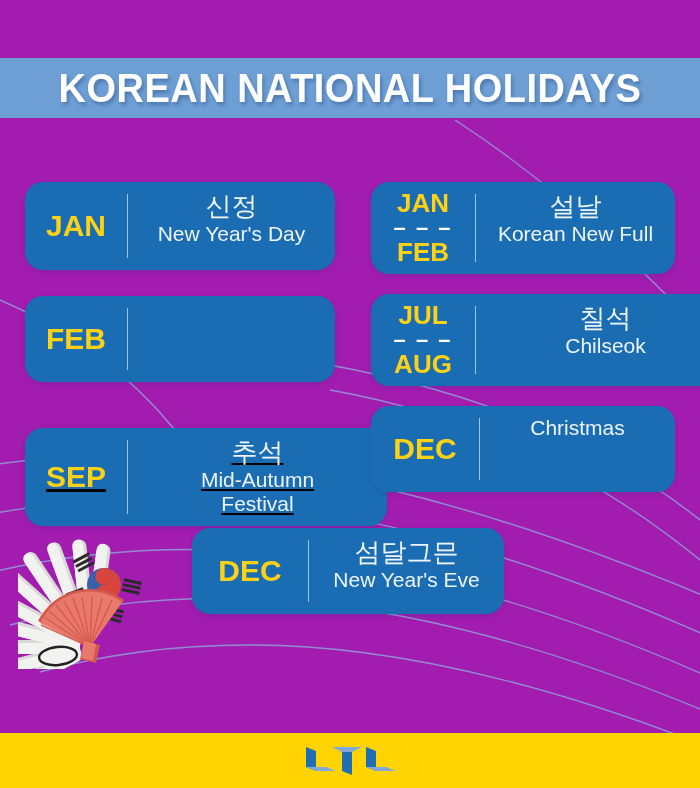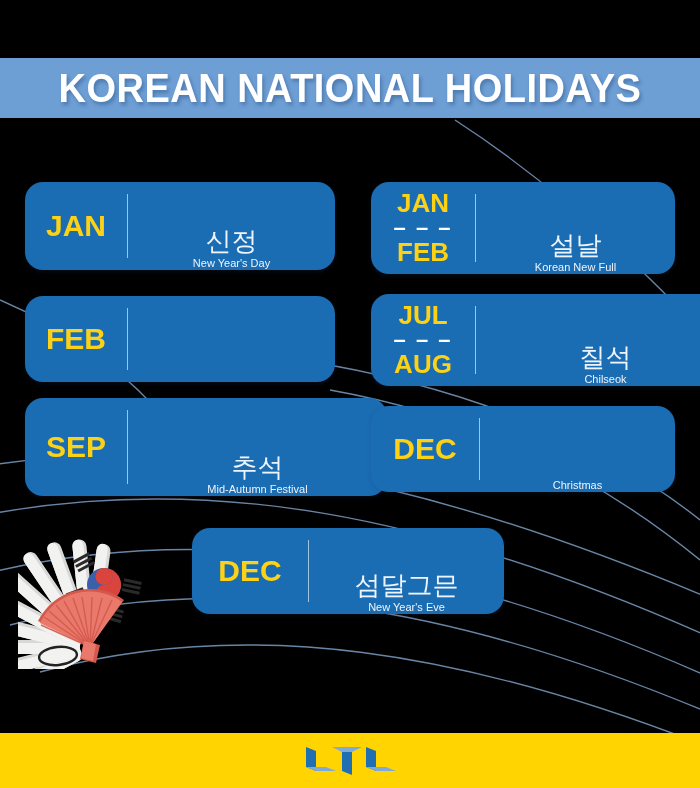--- a/index.html
+++ b/index.html
@@ -9,21 +9,21 @@
   }
   body {
     font-family: "Liberation Sans", "DejaVu Sans", sans-serif;
   }
 
   #poster {
     position: relative;
     width: 700px;
     height: 788px;
     overflow: hidden;
-    background: #000000;
+    background: #a21caf;
   }
 
   
   .bg-arcs {
     position: absolute;
     inset: 0;
     z-index: 0;
     pointer-events: none;
   }
 
@@ -94,48 +94,48 @@
     width: 1px;
     background: #9fc4e4;
     margin: 12px 0;
     align-self: stretch;
   }
   .card-body {
     flex: 1 1 auto;
     display: flex;
     flex-direction: column;
     align-items: center;
-    justify-content: flex-end;
-    padding: 0 8px;
+    justify-content: flex-start;
+    padding: 10px 8px;
     text-align: center;
   }
   .card-ko {
     color: #eef4fb;
     font-size: 26px;
     font-weight: 400;
     line-height: 1.12;
     margin-bottom: 1px;
   }
   .card-en {
     color: #eef4fb;
-    font-size: 11px;
+    font-size: 21px;
     font-weight: 400;
     line-height: 1.16;
   }
 
   
   #card-jan        { left: 25px;  top: 182px; width: 310px; height: 88px; }
   #card-jan .card-month        { width: 82px; }
   #card-janfeb     { left: 371px; top: 182px; width: 304px; height: 92px; }
   #card-janfeb .card-month     { width: 84px; }
   #card-feb        { left: 25px;  top: 296px; width: 310px; height: 86px; }
   #card-feb .card-month        { width: 82px; }
   #card-julaug     { left: 371px; top: 294px; width: 364px; height: 92px; }
   #card-julaug .card-month     { width: 84px; }
-  #card-sep        { left: 25px;  top: 398px; width: 362px; height: 98px; }
+  #card-sep        { left: 25px;  top: 428px; width: 362px; height: 98px; text-decoration: underline; }
   #card-sep .card-month        { width: 82px; }
   #card-dec-xmas   { left: 371px; top: 406px; width: 304px; height: 86px; }
   #card-dec-xmas .card-month   { width: 88px; }
   #card-dec-nye    { left: 192px; top: 528px; width: 312px; height: 86px; }
   #card-dec-nye .card-month    { width: 96px; }
 
   
   .fan {
     position: absolute;
     left: 18px;

